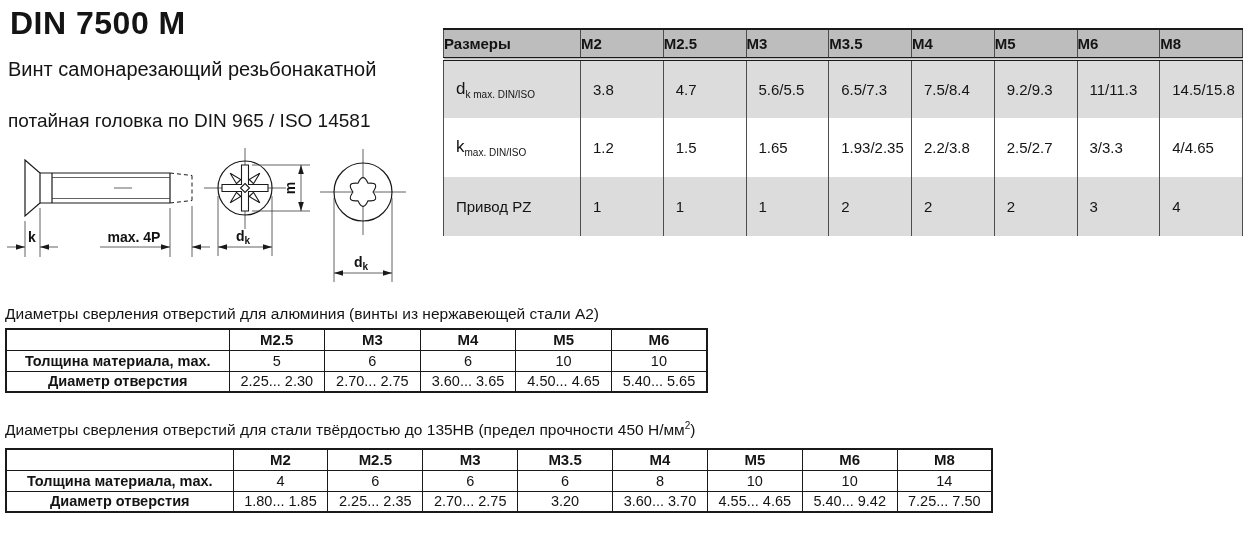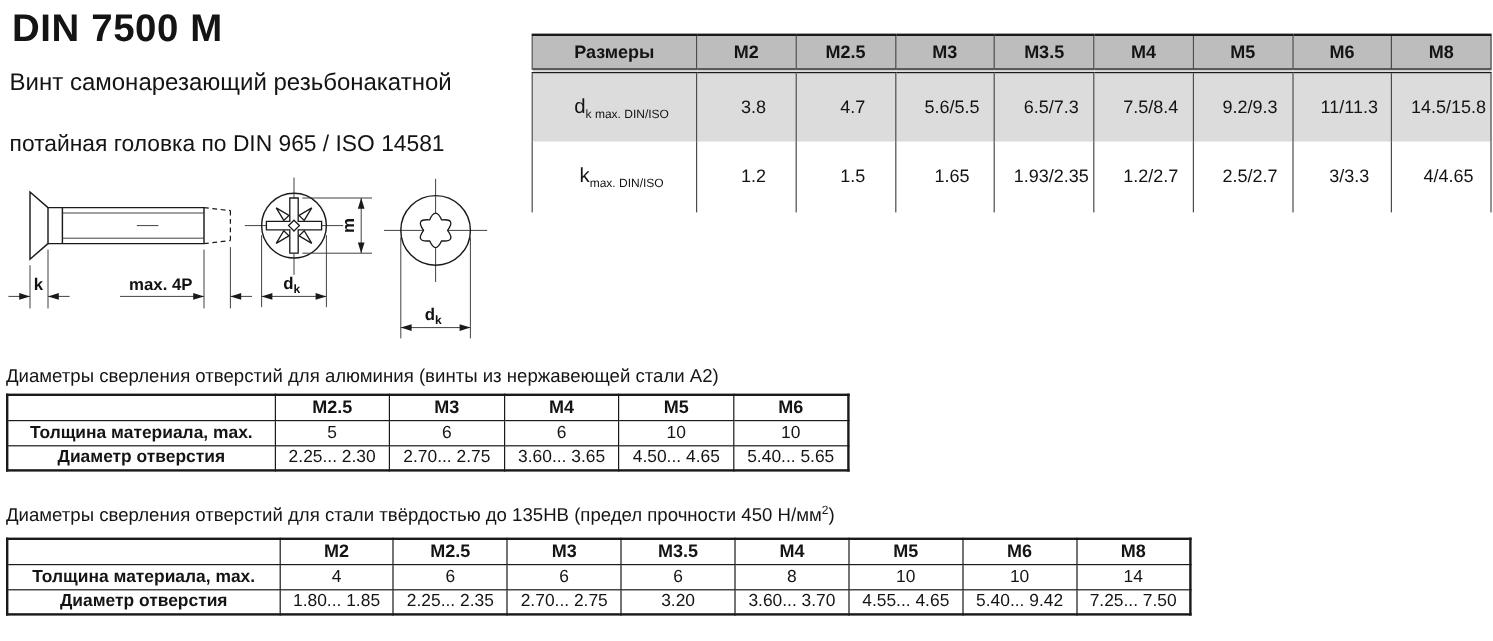--- a/index.html
+++ b/index.html
@@ -15,21 +15,21 @@
   .sub1   { left:8px;  top:58px; font-size:20px; }
   .sub2   { left:8px;  top:110px; font-size:19px; }
 
   
   .main-wrap { left:443px; top:28px; width:800px; }
   table { border-collapse:collapse; table-layout:fixed; width:100%; }
   .main-table { border-left:1px solid #4d4d4d; border-right:1px solid #4d4d4d; }
   .main-table col.c0 { width:137px; }
   .main-table th, .main-table td {
     border-left:1px solid #4d4d4d; border-right:1px solid #4d4d4d;
-    text-align:center; vertical-align:middle; font-size:15px;
+    text-align:left; vertical-align:middle; font-size:15px;
   }
   .main-table thead th {
     background:#bdbdbd; height:30px; font-weight:bold;
     border-top:2px solid #1a1a1a; border-bottom:4px double #1a1a1a;
   }
   .main-table tbody td { height:59px;padding-left:12px; }
   .main-table tbody tr:nth-child(odd) td { background:#dcdcdc; }
   .lbl-main { font-size:17px; }
   .lbl-sub  { font-size:10px; }
   .lbl-plain{ font-size:15px; }
@@ -161,24 +161,35 @@
         <td>9.2/9.3</td>
         <td>11/11.3</td>
         <td>14.5/15.8</td>
       </tr>
       <tr>
         <td><span class="lbl-main">k</span><sub class="lbl-sub">max. DIN/ISO</sub></td>
         <td>1.2</td>
         <td>1.5</td>
         <td>1.65</td>
         <td>1.93/2.35</td>
-        <td>1.2/2.7</td>
+        <td>2.2/3.8</td>
         <td>2.5/2.7</td>
         <td>3/3.3</td>
         <td>4/4.65</td>
+      </tr>
+      <tr>
+        <td class="lbl-plain">Привод PZ</td>
+        <td>1</td>
+        <td>1</td>
+        <td>1</td>
+        <td>2</td>
+        <td>2</td>
+        <td>2</td>
+        <td>3</td>
+        <td>4</td>
       </tr>
     </tbody>
   </table>
 </div>
 
 <div class="abs sec-head alu-head">Диаметры сверления отверстий для алюминия (винты из нержавеющей стали А2)</div>
 <div class="abs alu-wrap">
   <table class="small-table">
     <colgroup>
         <col class="lc">

